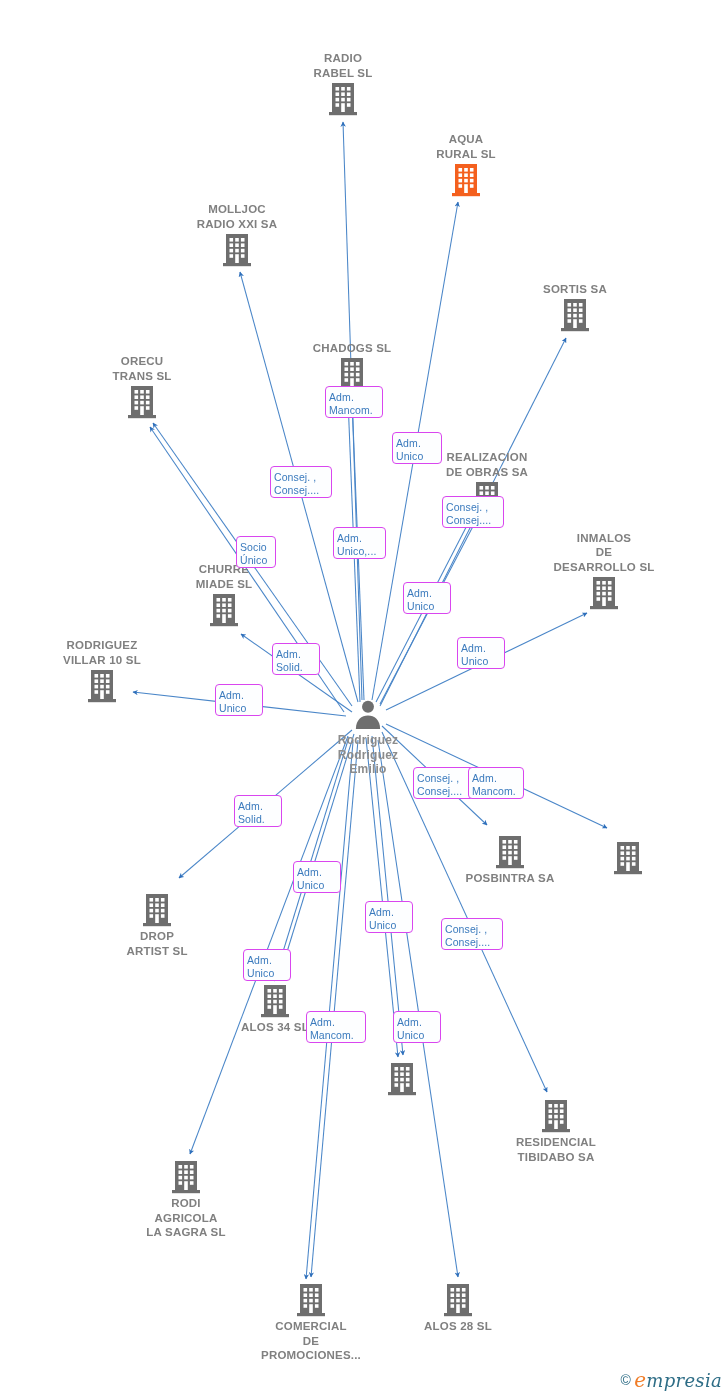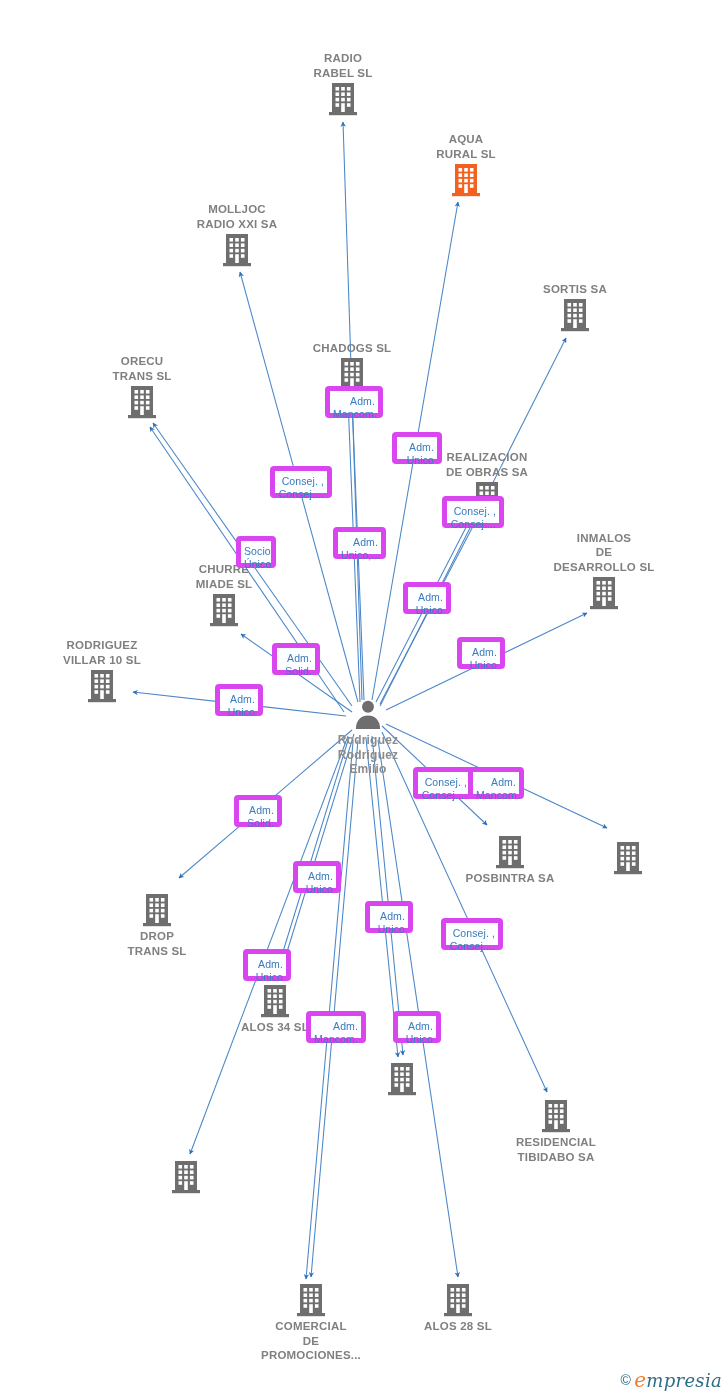--- a/index.html
+++ b/index.html
@@ -48,26 +48,26 @@
   }
   .node.label-above .label { margin-bottom: 2px; }
   .node.label-below .label { margin-top: 2px; }
   .node.person .label { color: #8c8c8c; font-size: 12px; }
 
   
   .edge-label {
     position: absolute;
     box-sizing: border-box;
     background: #fdfeff;
-    border: 5px solid #d946ef;
+    border: 1px solid #d946ef;
     border-radius: 4px;
     color: #3a7abd;
     font-size: 10.5px;
     line-height: 13px;
-    text-align: right;
+    text-align: left;
     padding: 4px 3px 4px 3px;
     white-space: pre-line;
     letter-spacing: .1px;
   }
   
   #watermark {
     position: absolute;
     right: 6px;
     bottom: 8px;
     font-size: 17px;
@@ -381,21 +381,21 @@
             <rect x="13.2" y="10.4" width="3.6" height="3.6" fill="#ffffff"></rect>
             <rect x="18.9" y="10.4" width="3.6" height="3.6" fill="#ffffff"></rect>
             <rect x="7.5" y="15.8" width="3.6" height="3.6" fill="#ffffff"></rect>
             <rect x="13.2" y="15.8" width="3.6" height="3.6" fill="#ffffff"></rect>
             <rect x="18.9" y="15.8" width="3.6" height="3.6" fill="#ffffff"></rect>
             <rect x="7.5" y="21.2" width="3.6" height="3.6" fill="#ffffff"></rect>
             <rect x="18.9" y="21.2" width="3.6" height="3.6" fill="#ffffff"></rect>
             <rect x="13.2" y="21.2" width="3.6" height="8.8" fill="#ffffff"></rect>
           </svg></span>
         <span class="label">DROP
-TRANS SL</span>
+ARTIST SL</span>
       </div>
       <div class="node label-below" style="left: 275px; top: 984px;">
         <span class="glyph"><svg width="30" height="34" viewBox="0 0 30 34" aria-hidden="true">
             <rect x="4" y="1" width="22" height="29" fill="#6e6e6e"></rect>
             <rect x="1" y="30" width="28" height="3.2" fill="#6e6e6e"></rect>
             <rect x="7.5" y="5" width="3.6" height="3.6" fill="#ffffff"></rect>
             <rect x="13.2" y="5" width="3.6" height="3.6" fill="#ffffff"></rect>
             <rect x="18.9" y="5" width="3.6" height="3.6" fill="#ffffff"></rect>
             <rect x="7.5" y="10.4" width="3.6" height="3.6" fill="#ffffff"></rect>
             <rect x="13.2" y="10.4" width="3.6" height="3.6" fill="#ffffff"></rect>
@@ -457,20 +457,23 @@
             <rect x="7.5" y="10.4" width="3.6" height="3.6" fill="#ffffff"></rect>
             <rect x="13.2" y="10.4" width="3.6" height="3.6" fill="#ffffff"></rect>
             <rect x="18.9" y="10.4" width="3.6" height="3.6" fill="#ffffff"></rect>
             <rect x="7.5" y="15.8" width="3.6" height="3.6" fill="#ffffff"></rect>
             <rect x="13.2" y="15.8" width="3.6" height="3.6" fill="#ffffff"></rect>
             <rect x="18.9" y="15.8" width="3.6" height="3.6" fill="#ffffff"></rect>
             <rect x="7.5" y="21.2" width="3.6" height="3.6" fill="#ffffff"></rect>
             <rect x="18.9" y="21.2" width="3.6" height="3.6" fill="#ffffff"></rect>
             <rect x="13.2" y="21.2" width="3.6" height="8.8" fill="#ffffff"></rect>
           </svg></span>
+        <span class="label">RODI
+AGRICOLA
+LA SAGRA SL</span>
       </div>
       <div class="node label-below" style="left: 311px; top: 1283px;">
         <span class="glyph"><svg width="30" height="34" viewBox="0 0 30 34" aria-hidden="true">
             <rect x="4" y="1" width="22" height="29" fill="#6e6e6e"></rect>
             <rect x="1" y="30" width="28" height="3.2" fill="#6e6e6e"></rect>
             <rect x="7.5" y="5" width="3.6" height="3.6" fill="#ffffff"></rect>
             <rect x="13.2" y="5" width="3.6" height="3.6" fill="#ffffff"></rect>
             <rect x="18.9" y="5" width="3.6" height="3.6" fill="#ffffff"></rect>
             <rect x="7.5" y="10.4" width="3.6" height="3.6" fill="#ffffff"></rect>
             <rect x="13.2" y="10.4" width="3.6" height="3.6" fill="#ffffff"></rect>

